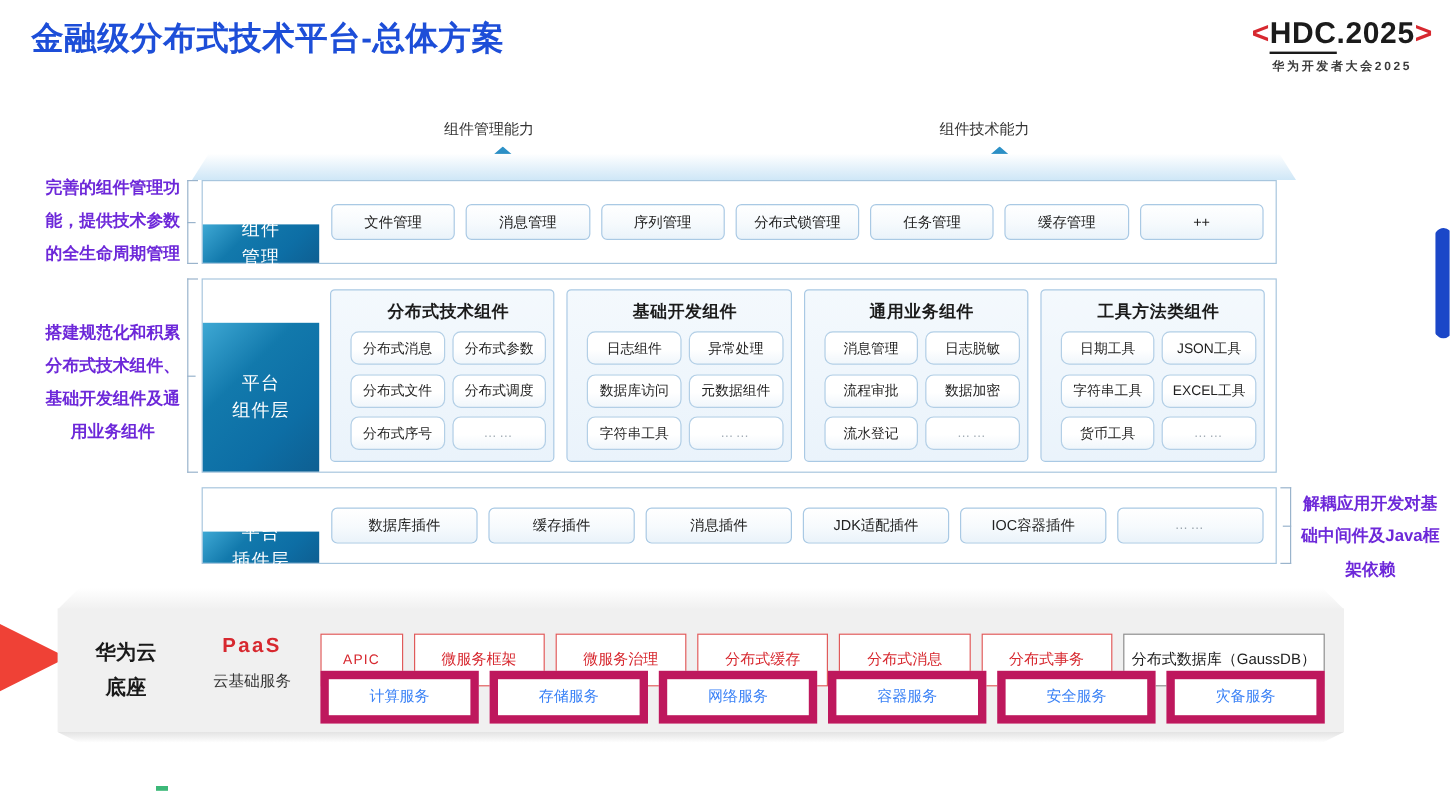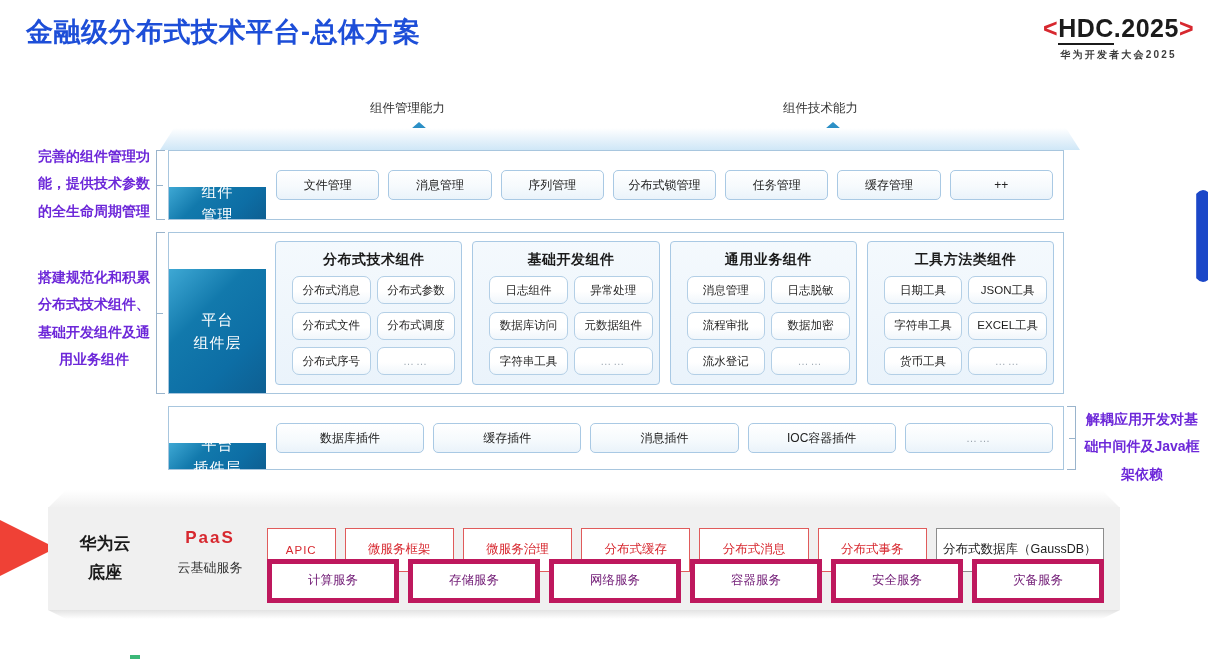--- a/index.html
+++ b/index.html
@@ -175,21 +175,21 @@
     flex: 1; height: 44px;
     border: 1px solid #e05b5b; background: #ffffff;
     display: flex; align-items: center; justify-content: center;
     font-size: 12.5px; color: #d7282f; white-space: nowrap;
   }
   .pill.apic { flex: 0.62; font-size: 11.5px; letter-spacing: 1px; }
   .pill.neutral {
     flex: 1.55; border: 1px solid #8c8c8c; color: #222; font-size: 12.5px;
   }
   .pill.base {
-    border: 5px solid #be185d; color: #701a75; background: #ffffff; flex: 1;
+    border: 7px solid #be185d; color: #3b82f6; background: #ffffff; flex: 1;
   }
 </style>
 </head>
 <body>
 
 <div id="root">
 
   <div class="page-title">金融级分布式技术平台-总体方案</div>
 
   <div class="hdc-logo">
@@ -303,20 +303,21 @@
 
   <div class="layer" id="layer-plugin" style="left:168px; top:406px; width:896px; height:64px;">
     <div class="layer-label">
       <span>平台</span>
       <span>插件层</span>
     </div>
     <div class="layer-body">
       <div class="chip">数据库插件</div>
       <div class="chip">缓存插件</div>
       <div class="chip">消息插件</div>
+      <div class="chip">JDK适配插件</div>
       <div class="chip">IOC容器插件</div>
       <div class="chip ellipsis">……</div>
     </div>
   </div>
 
   <div class="bracket right" style="left:1067px; top:406px; height:64px;"></div>
   <div class="side-note" style="left:1082px; top:406px; width:120px;">解耦应用开发对基础中间件及Java框架依赖</div>
 
   <div class="paas-top"></div>
   <div class="paas-box">

